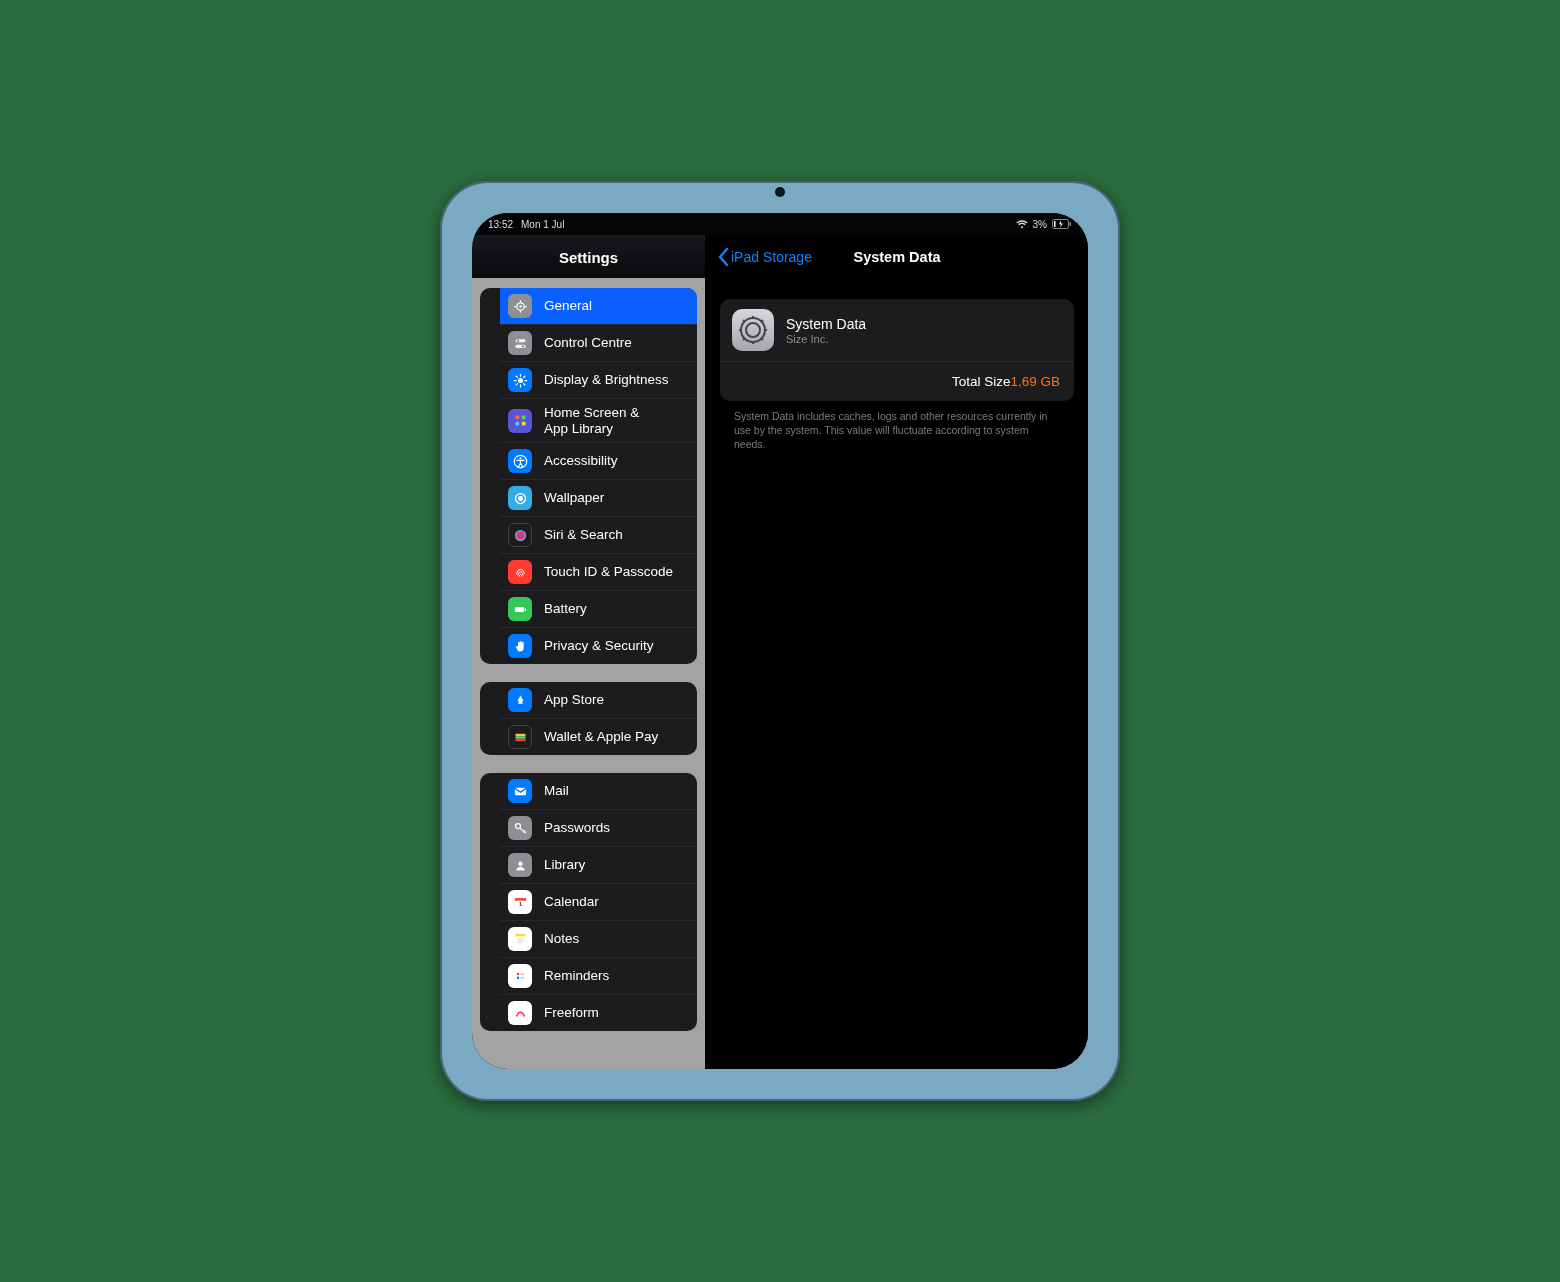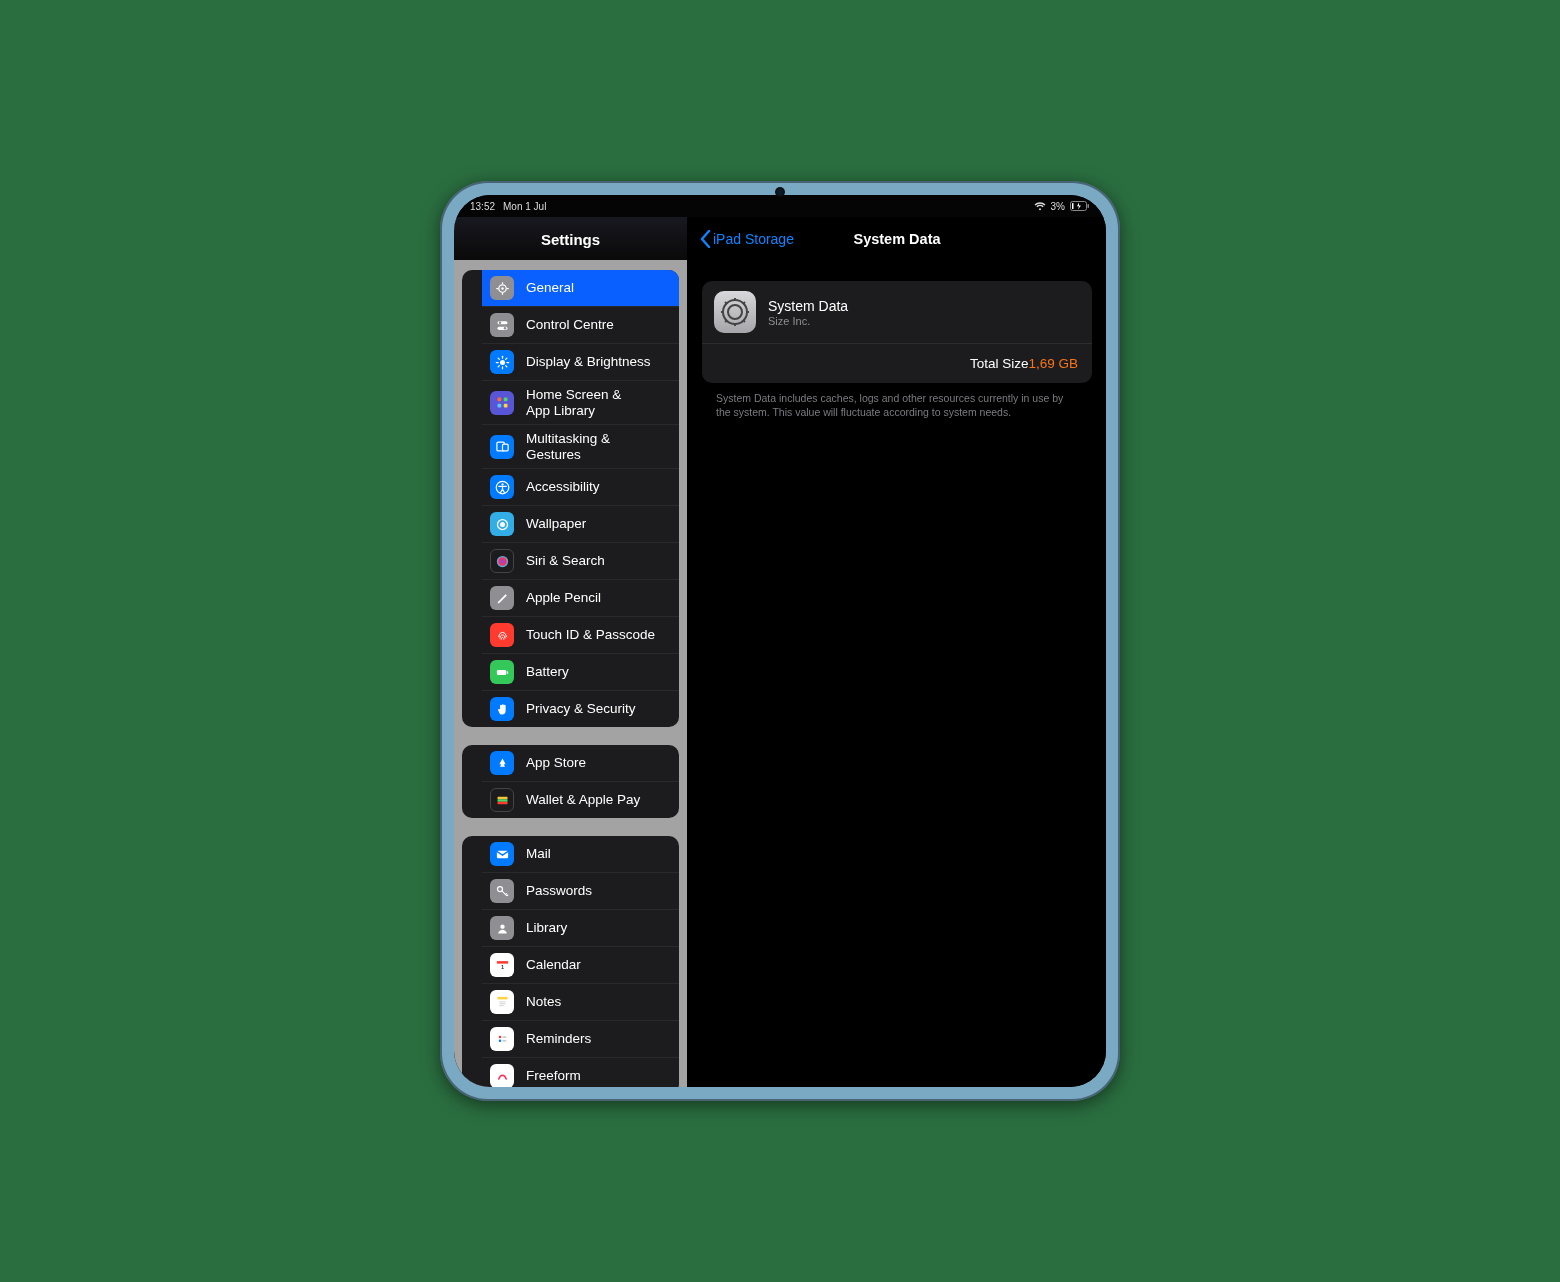--- a/index.html
+++ b/index.html
@@ -11,21 +11,21 @@
     display: flex;
     align-items: center;
     justify-content: center;
     overflow: hidden;
   }
   .device-frame {
     width: 680px;
     height: 920px;
     background: #7aa9c4;
     border-radius: 48px;
-    padding: 14px;
+    padding: 32px;
     box-shadow: inset 0 0 0 2px rgba(0,0,0,0.4), 0 4px 18px rgba(0,0,0,0.5);
     position: relative;
   }
   .screen {
     width: 100%;
     height: 100%;
     background: #000;
     border-radius: 36px;
     overflow: hidden;
     display: flex;
@@ -277,29 +277,20 @@
                     <rect x="14" y="4" width="6" height="6" rx="1.5" fill="#4cd964"></rect>
                     <rect x="4" y="14" width="6" height="6" rx="1.5" fill="#5ac8fa"></rect>
                     <rect x="14" y="14" width="6" height="6" rx="1.5" fill="#ffd23f"></rect>
                   </svg>
                 </span>
                 <span class="label">Home Screen &amp;<br>App Library</span>
               </div>
               <div class="row">
                 <span class="icon bg-blue">
                   <svg width="15" height="15" viewBox="0 0 24 24">
-                    <rect x="3" y="5" width="12" height="14" rx="2" fill="none" stroke="#fff" stroke-width="2"></rect>
-                    <rect x="12" y="8" width="9" height="11" rx="2" fill="#007aff" stroke="#fff" stroke-width="2"></rect>
-                  </svg>
-                </span>
-                <span class="label">Multitasking &amp; Gestures</span>
-              </div>
-              <div class="row">
-                <span class="icon bg-blue">
-                  <svg width="15" height="15" viewBox="0 0 24 24">
                     <circle cx="12" cy="12" r="10" fill="none" stroke="#fff" stroke-width="2"></circle>
                     <circle cx="12" cy="7" r="1.8" fill="#fff"></circle>
                     <path d="M6 10h12M12 10v5l-3 5M12 15l3 5" stroke="#fff" stroke-width="2" stroke-linecap="round" fill="none"></path>
                   </svg>
                 </span>
                 <span class="label">Accessibility</span>
               </div>
               <div class="row">
                 <span class="icon bg-cyan">
                   <svg width="15" height="15" viewBox="0 0 24 24">
@@ -316,28 +307,20 @@
                     <defs>
                       <radialGradient id="sg">
                         <stop offset="0%" stop-color="#7a4bff"></stop>
                         <stop offset="60%" stop-color="#ff2d55"></stop>
                         <stop offset="100%" stop-color="#32d0ff"></stop>
                       </radialGradient>
                     </defs>
                   </svg>
                 </span>
                 <span class="label">Siri &amp; Search</span>
-              </div>
-              <div class="row">
-                <span class="icon bg-grey">
-                  <svg width="15" height="15" viewBox="0 0 24 24">
-                    <path d="M4 20l3-1 12-12-2-2L5 17z" fill="#fff"></path>
-                  </svg>
-                </span>
-                <span class="label">Apple Pencil</span>
               </div>
               <div class="row">
                 <span class="icon bg-red">
                   <svg width="15" height="15" viewBox="0 0 24 24">
                     <path d="M6 14c0-4 3-7 6-7s6 3 6 7M8 16c0-3 2-5 4-5s4 2 4 5M10 18c0-2 1-3 2-3s2 1 2 3" fill="none" stroke="#fff" stroke-width="1.6" stroke-linecap="round"></path>
                   </svg>
                 </span>
                 <span class="label">Touch ID &amp; Passcode</span>
               </div>
               <div class="row">

